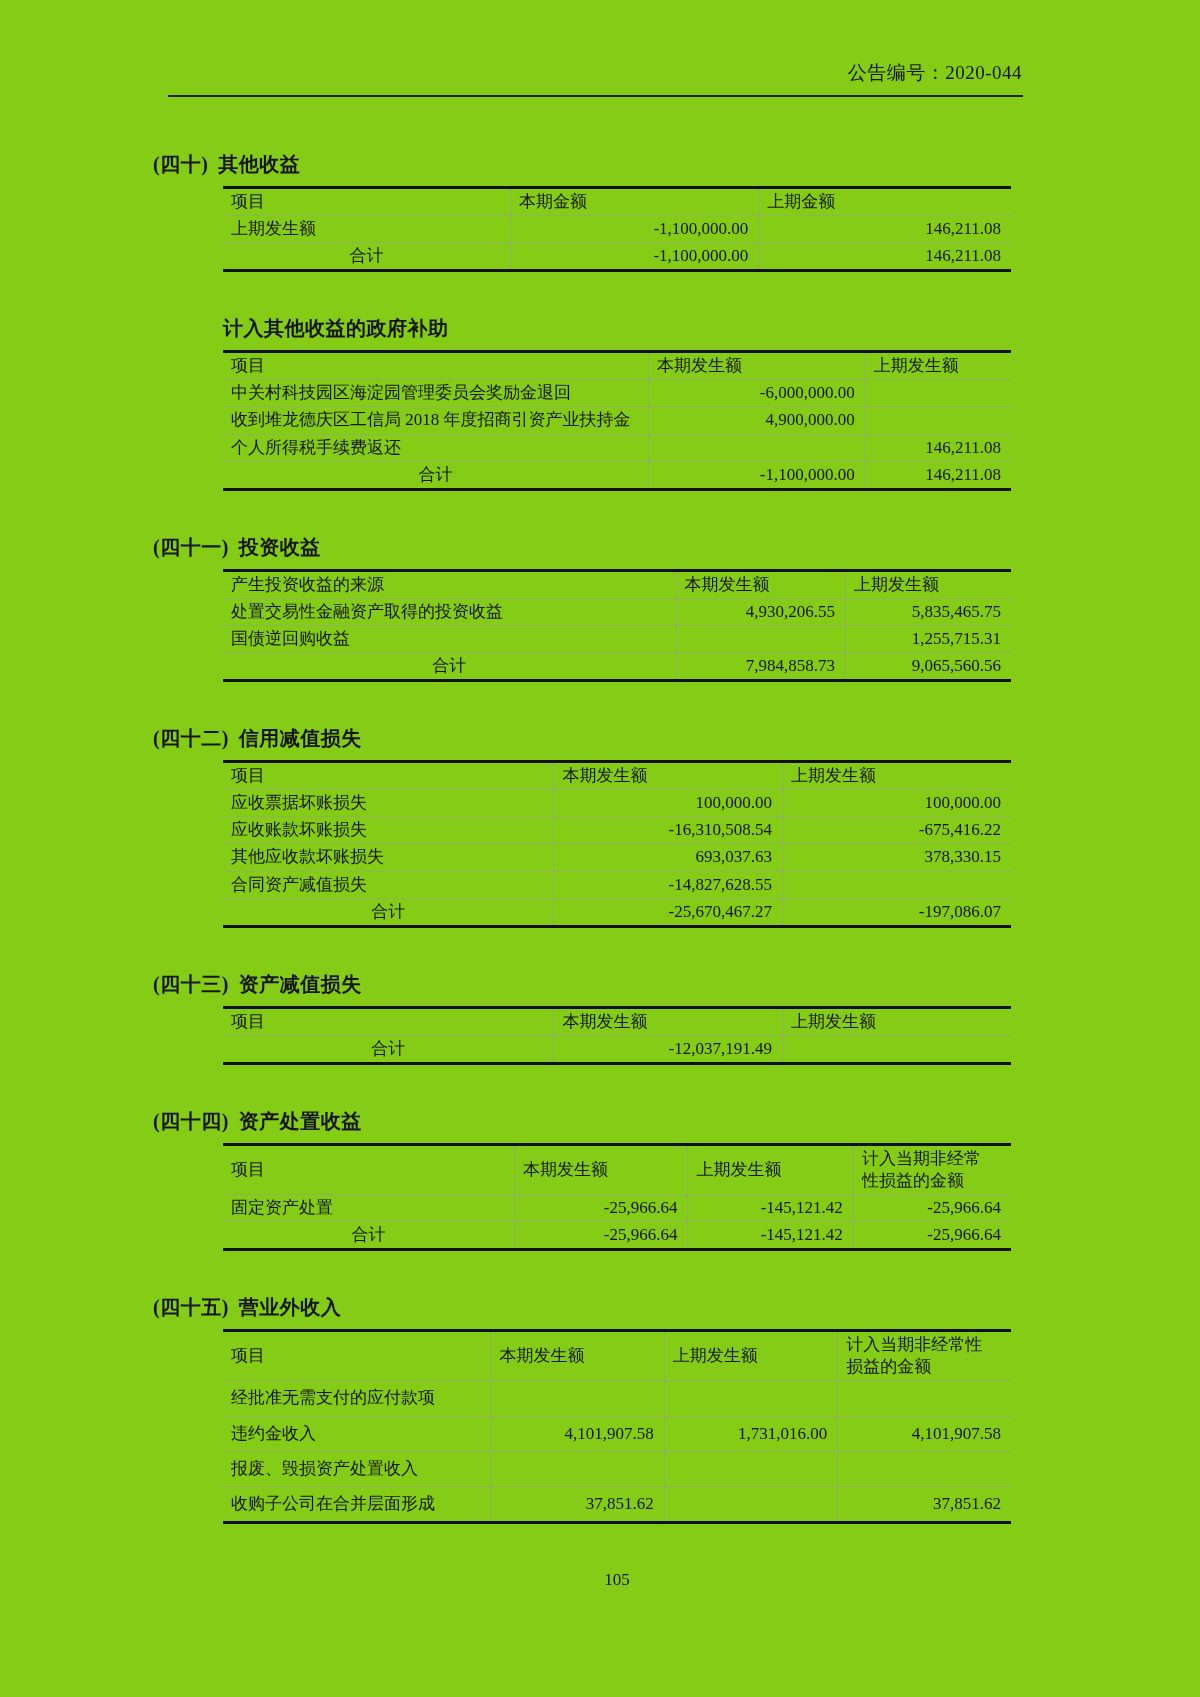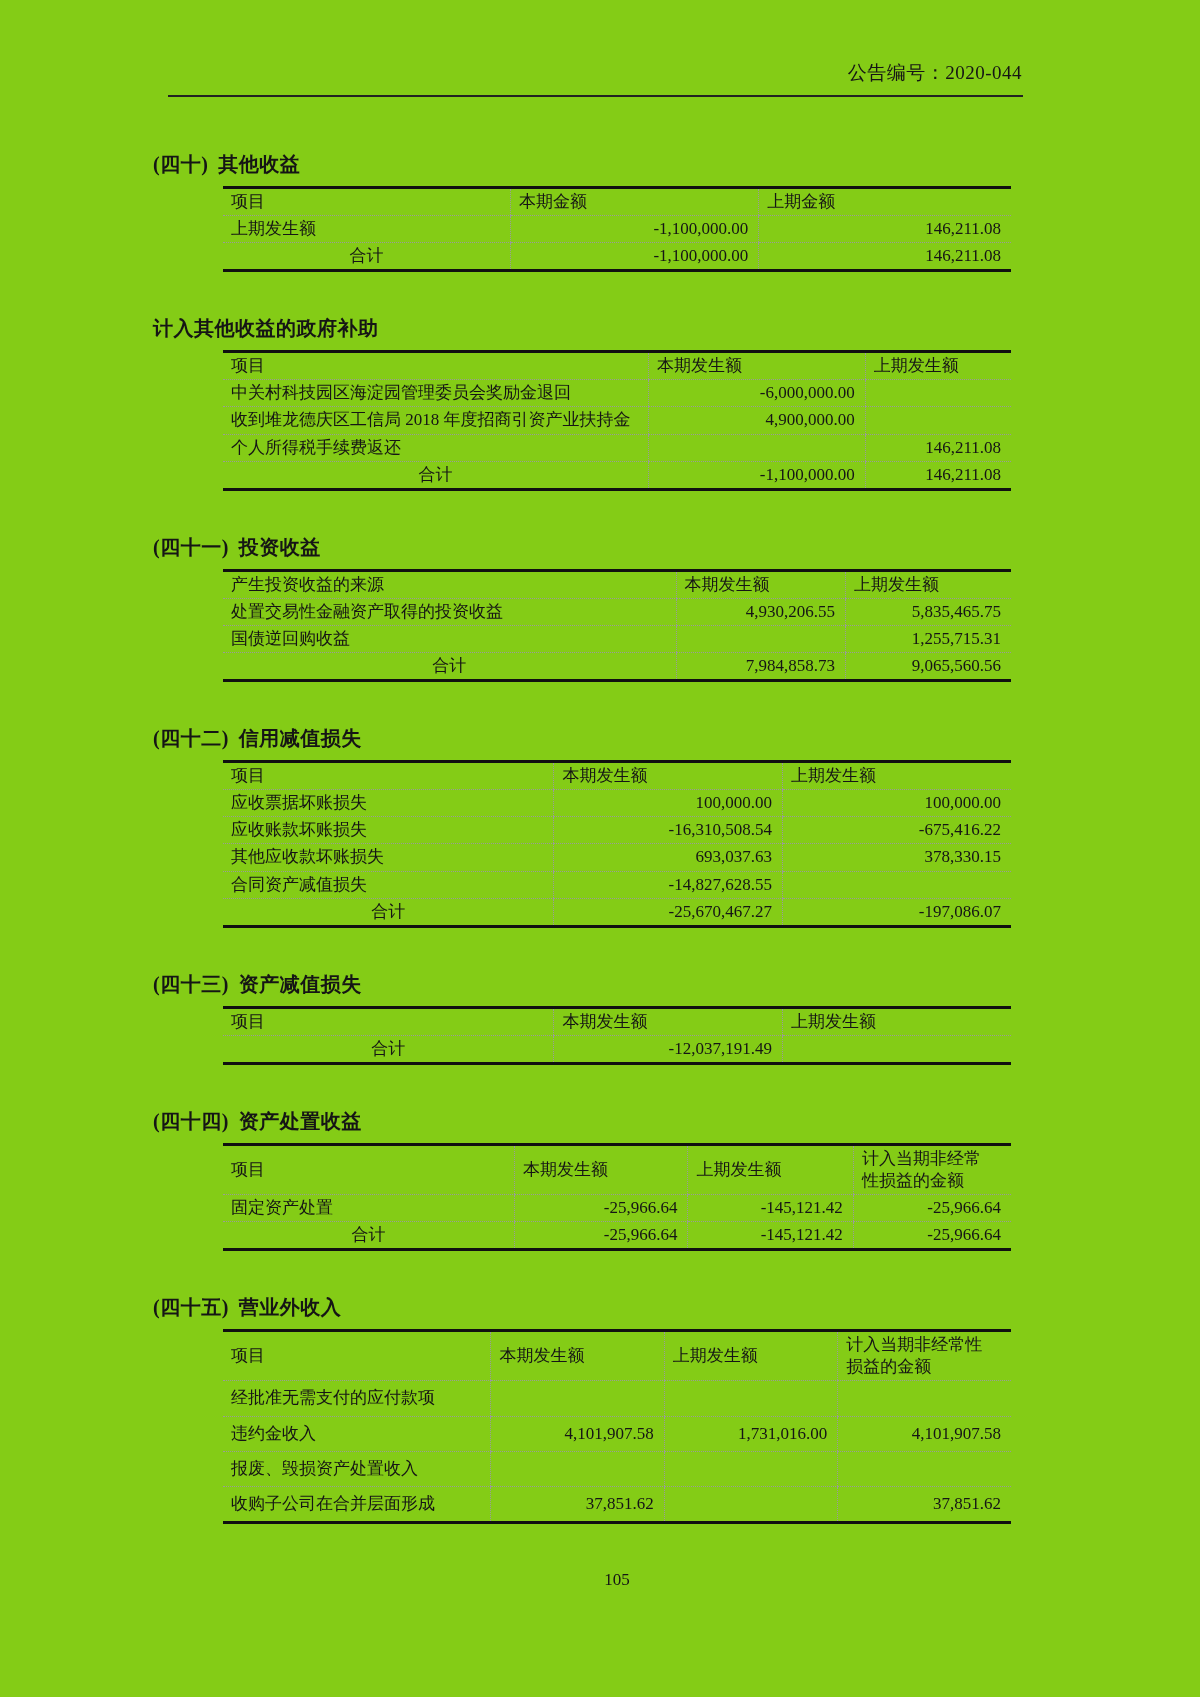--- a/index.html
+++ b/index.html
@@ -21,21 +21,21 @@
     position:absolute; top:95px; left:168px; width:855px;
     border-top:2px solid #222; height:0;
   }
   .content { position:absolute; top:150px; left:153px; width:880px; }
   section.doc-section { margin:0 0 42px 0; }
   .section-title {
     margin:0 0 8px 0; font-size:20px; font-weight:bold;
     letter-spacing:.5px; line-height:28px;
   }
   .section-title .sec-num { margin-right:10px; }
-  .section-title.indent { }
+  .section-title.indent { margin-left:70px; }
   table.fin-table {
     margin-left:70px; width:788px;
     border-collapse:collapse; table-layout:fixed;
     border-top:3px solid #101010; border-bottom:3px solid #101010;
     font-size:17px;
   }
   .fin-table th, .fin-table td {
     padding:2px 8px; line-height:1.3; vertical-align:middle;
     border-bottom:1px dotted #9a9a9a;
     word-break:break-all;

